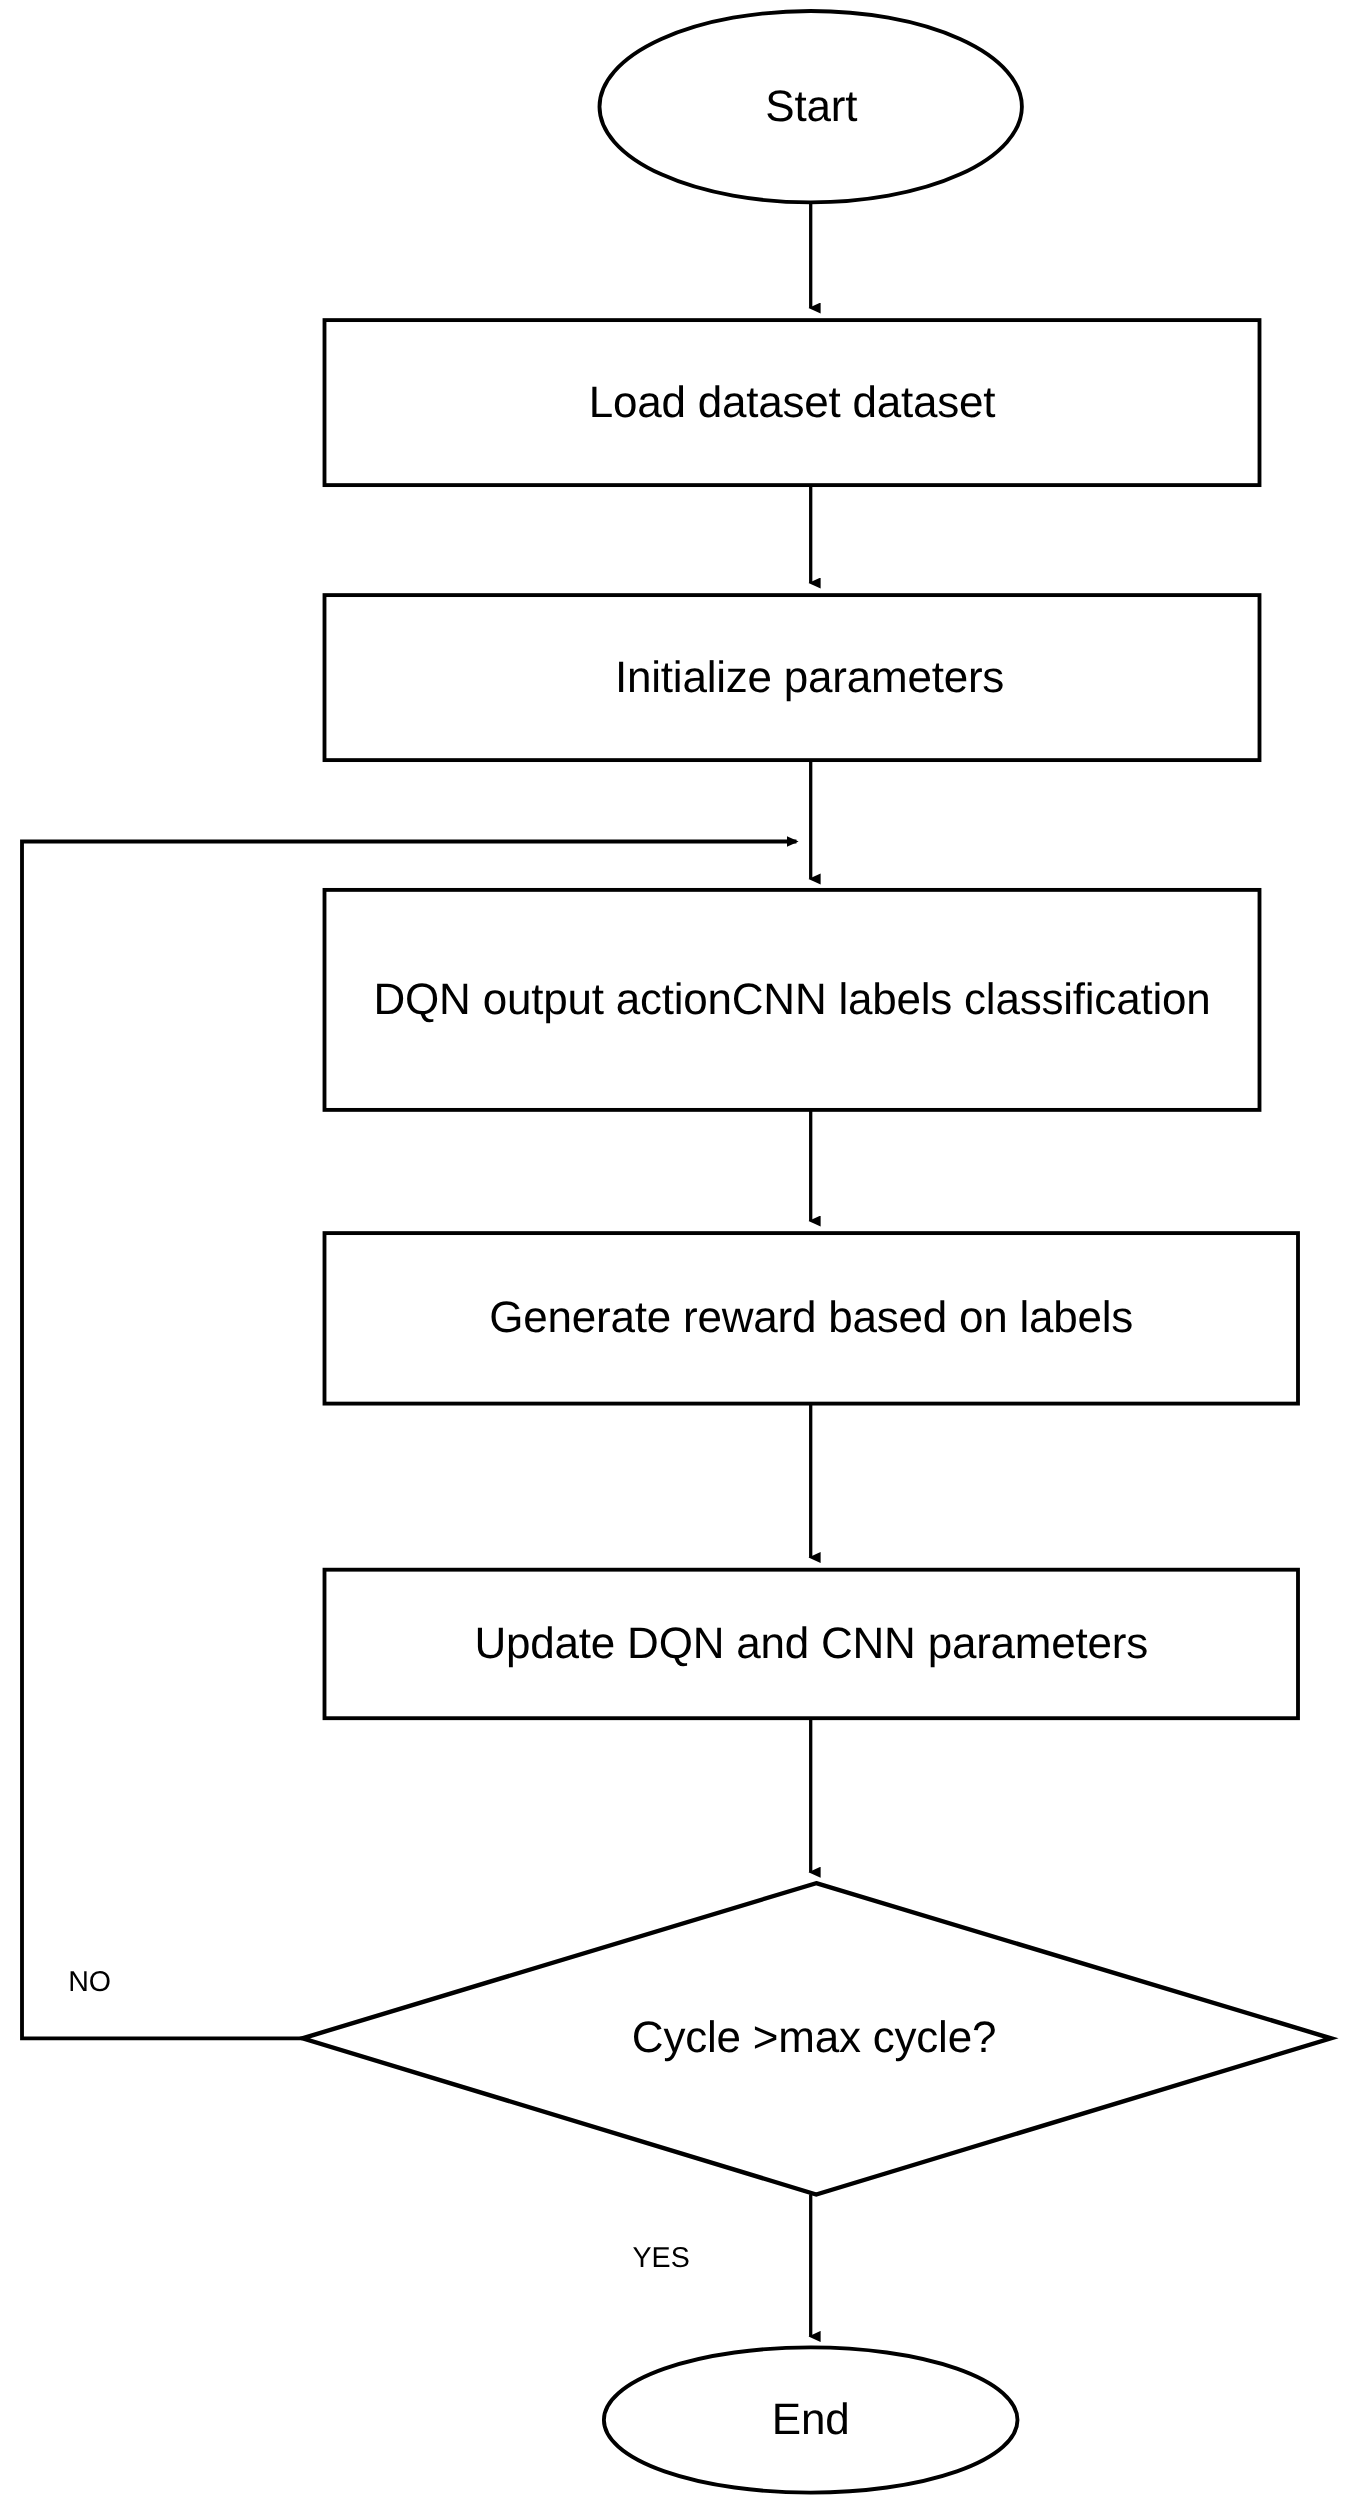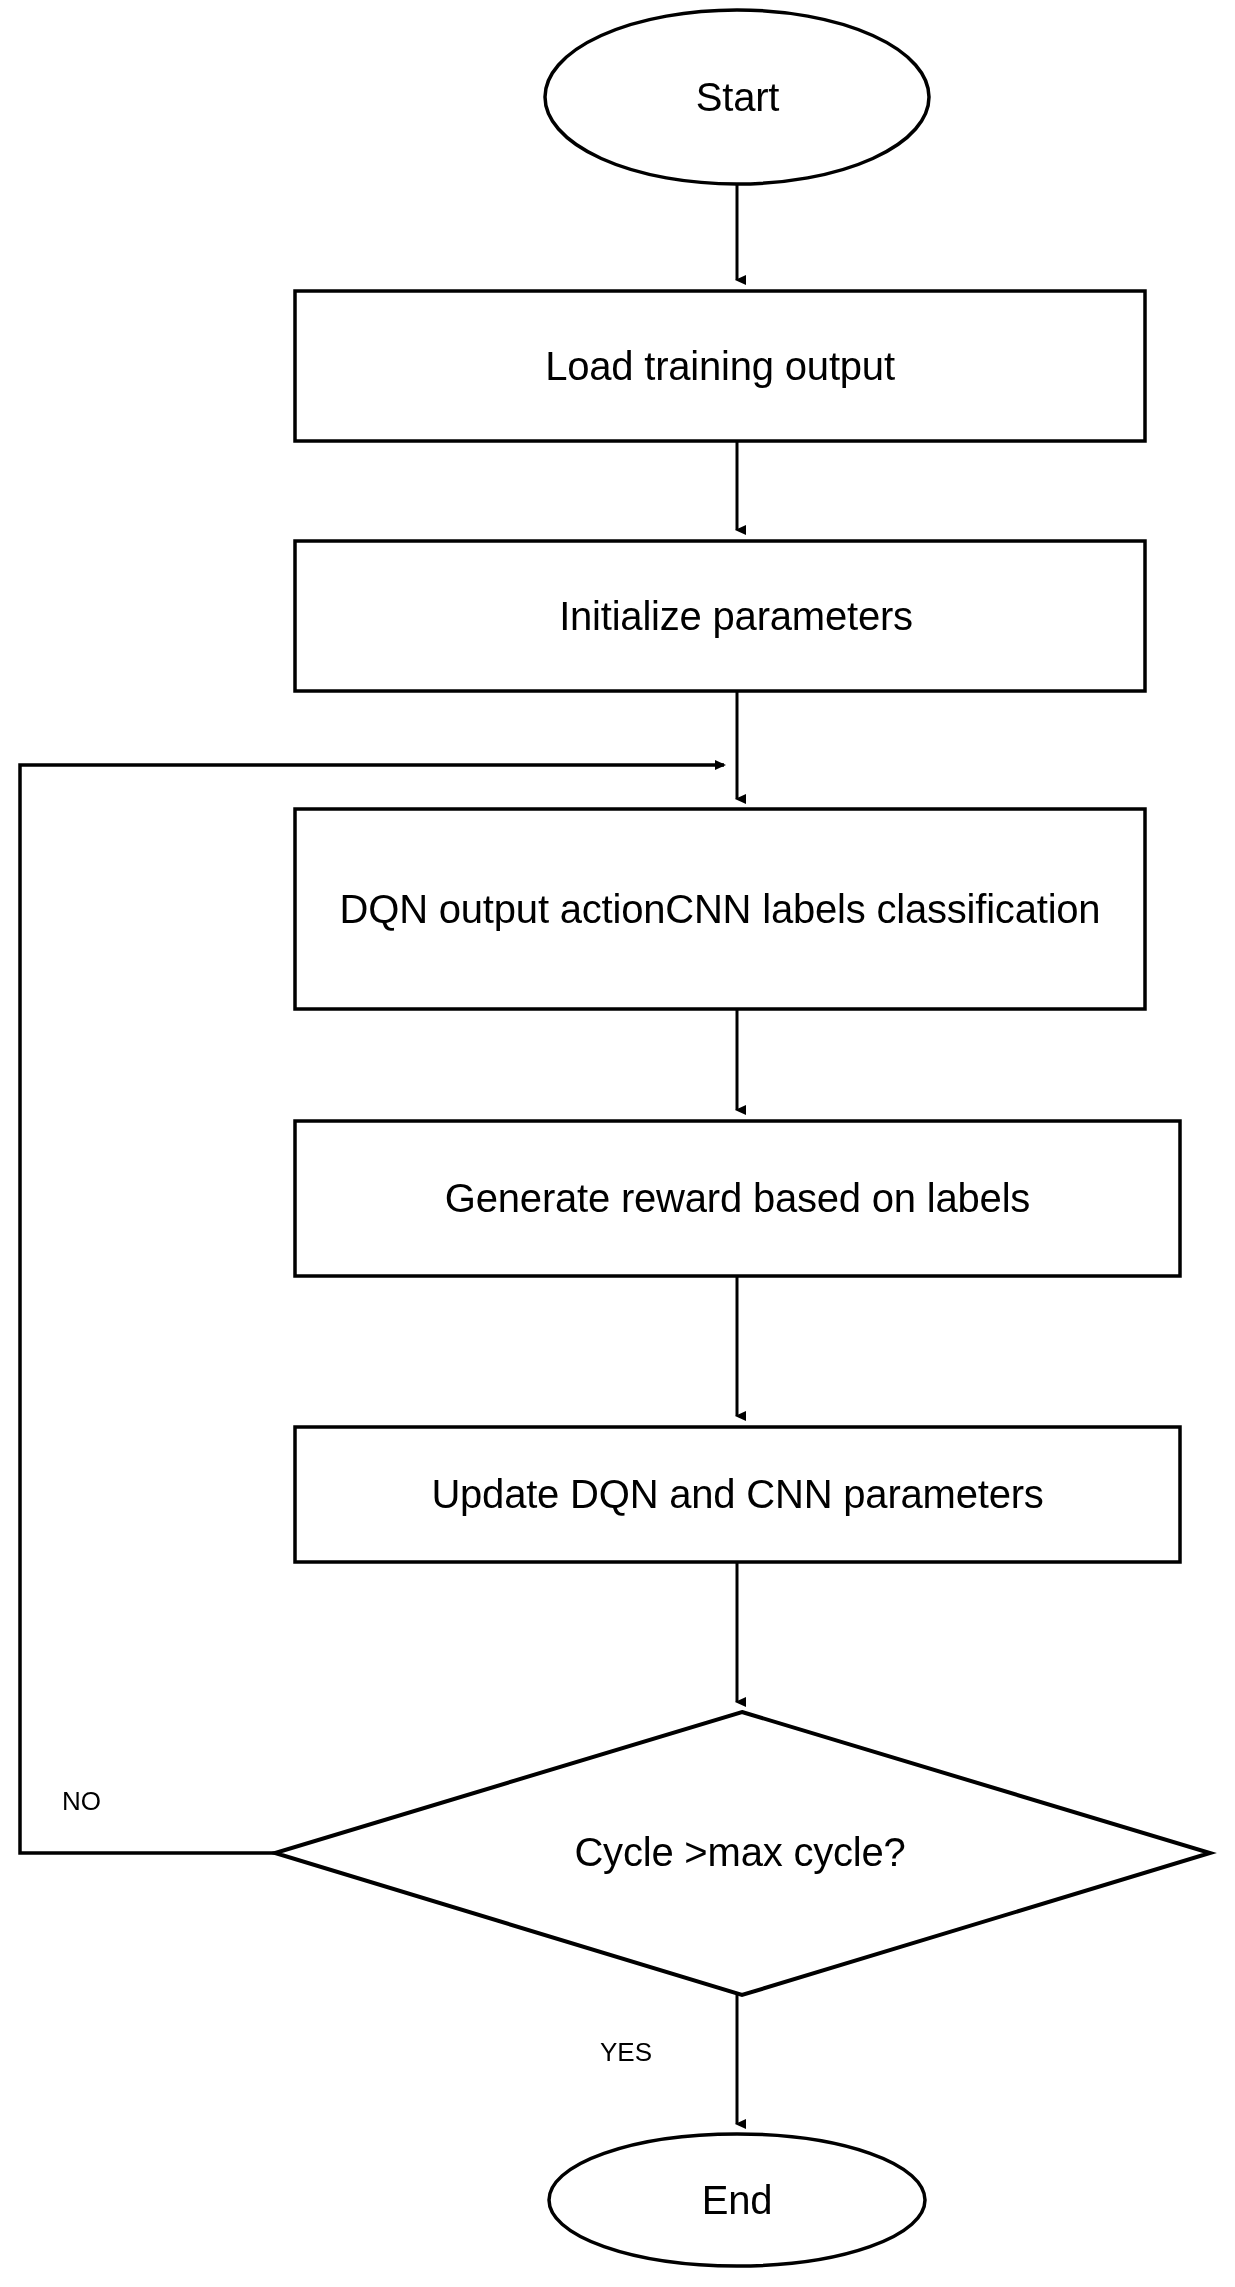--- a/index.html
+++ b/index.html
@@ -97,34 +97,34 @@
 
     <line x1="737" y1="1562" x2="737" y2="1702" stroke="#000000" stroke-width="3" marker-end="url(#arrowDown)"></line>
 
     <line x1="737" y1="1995" x2="737" y2="2124" stroke="#000000" stroke-width="3" marker-end="url(#arrowDown)"></line>
 
     <polyline points="275,1853 20,1853 20,765 724,765" fill="none" stroke="#000000" stroke-width="3.5" marker-end="url(#arrowRight)"></polyline>
   </svg>
 
   <div class="node-label lbl-terminal" style="left:545px; top:10px; width:385px; height:175px;">Start</div>
 
-  <div class="node-label lbl-process" style="left:295px; top:291px; width:850px; height:150px;">Load training output</div>
+  <div class="node-label lbl-process" style="left:295px; top:291px; width:850px; height:150px;">Load dataset dataset</div>
 
   <div class="node-label lbl-process" style="left:295px; top:541px; width:850px; height:150px;padding-left:16px;">Initialize parameters</div>
 
   <div class="node-label lbl-process two-line" style="left:295px; top:809px; width:850px; height:200px;">
     <span>DQN output action</span>
     <span>CNN labels classification</span>
   </div>
 
   <div class="node-label lbl-process" style="left:295px; top:1121px; width:885px; height:155px;text-align:center;">Generate reward based on labels</div>
 
   <div class="node-label lbl-decision" style="left:420px; top:1790px; width:640px; height:125px;">Cycle &gt;max cycle?</div>
 
   <div class="node-label lbl-process" style="left:295px; top:1427px; width:885px; height:135px;">Update DQN and CNN parameters</div>
 
   <div class="node-label lbl-terminal" style="left:549px; top:2134px; width:376px; height:132px;">End</div>
 
   <div class="edge-label" style="left:62px; top:1786px;">NO</div>
 
-  <div class="edge-label" style="left:600px; top:2037px;text-align:right;">YES</div>
+  <div class="edge-label" style="left:575px; top:2037px;text-align:right;">YES</div>
 
 </div>
 
 </body></html>

